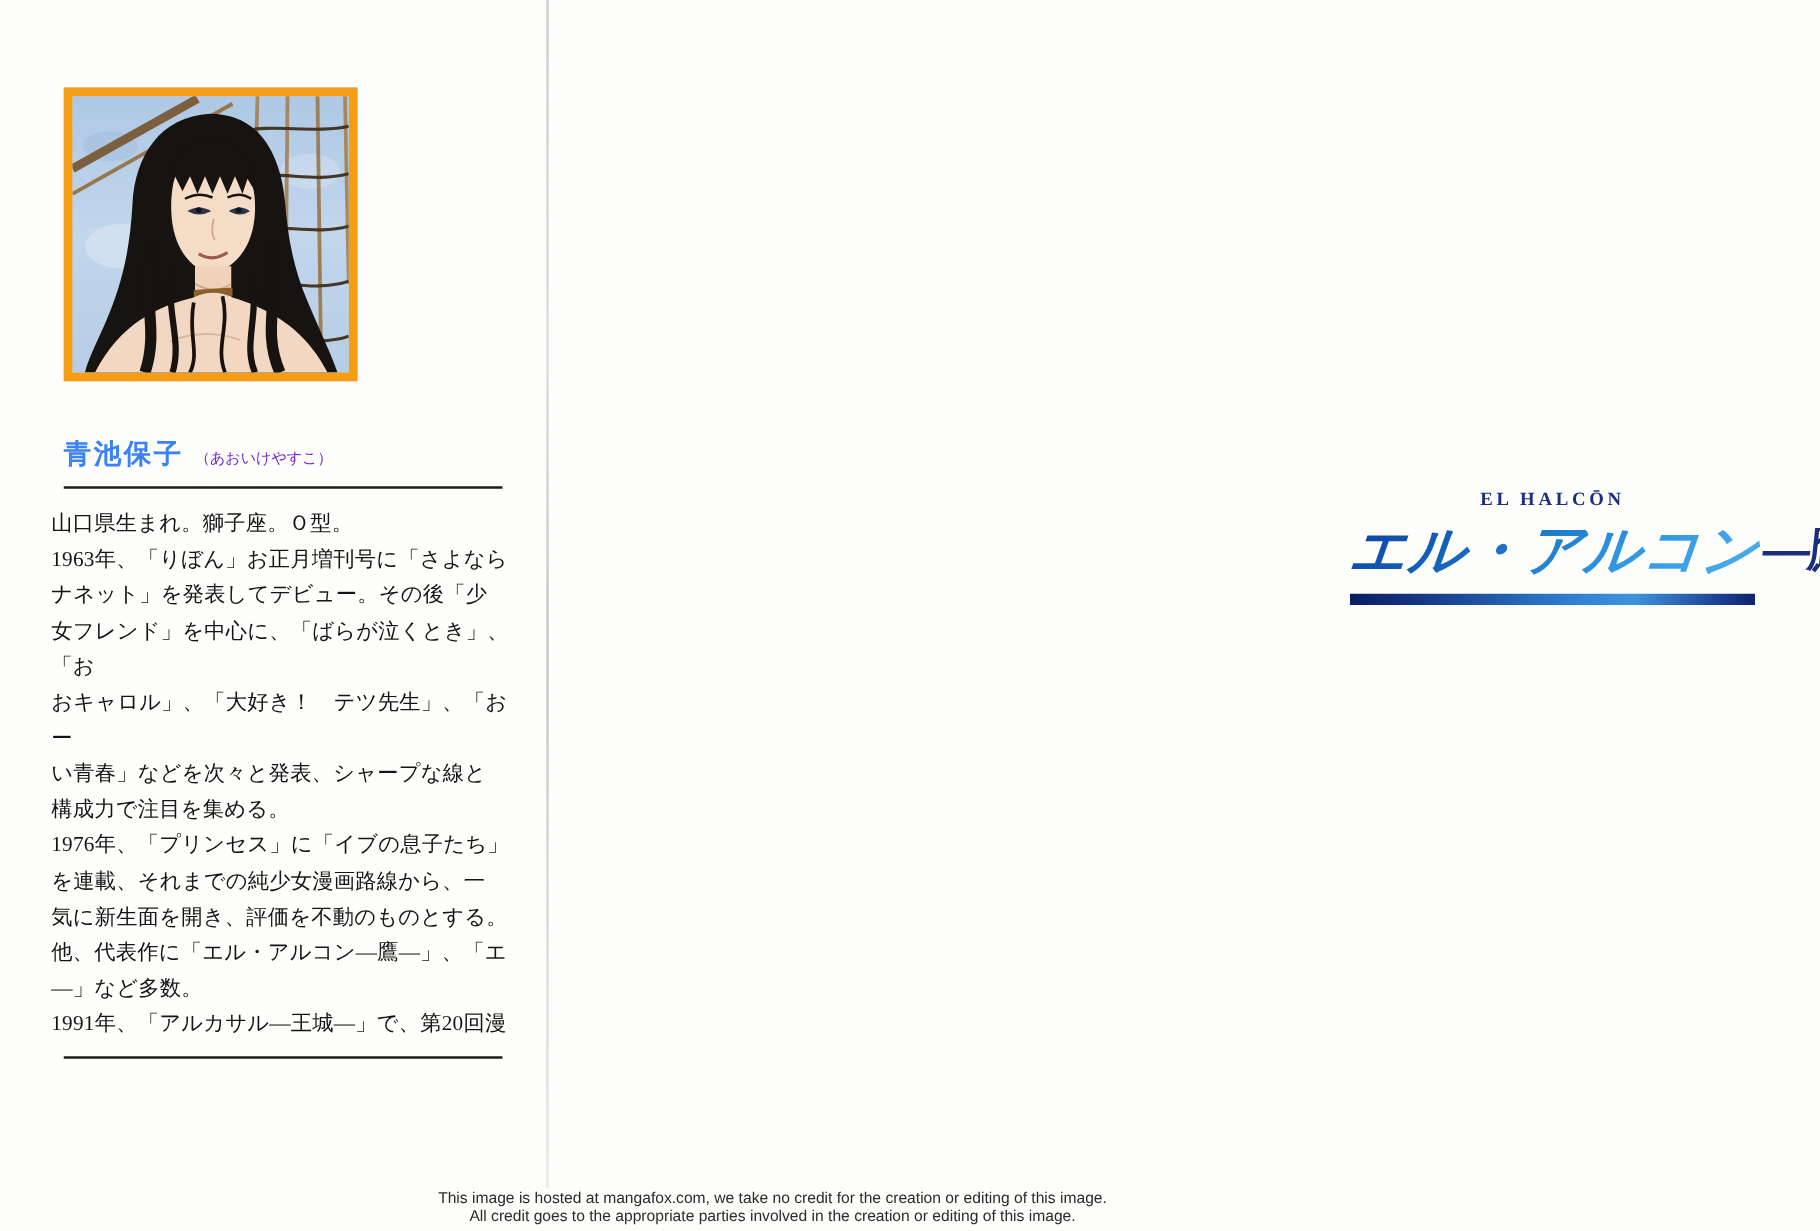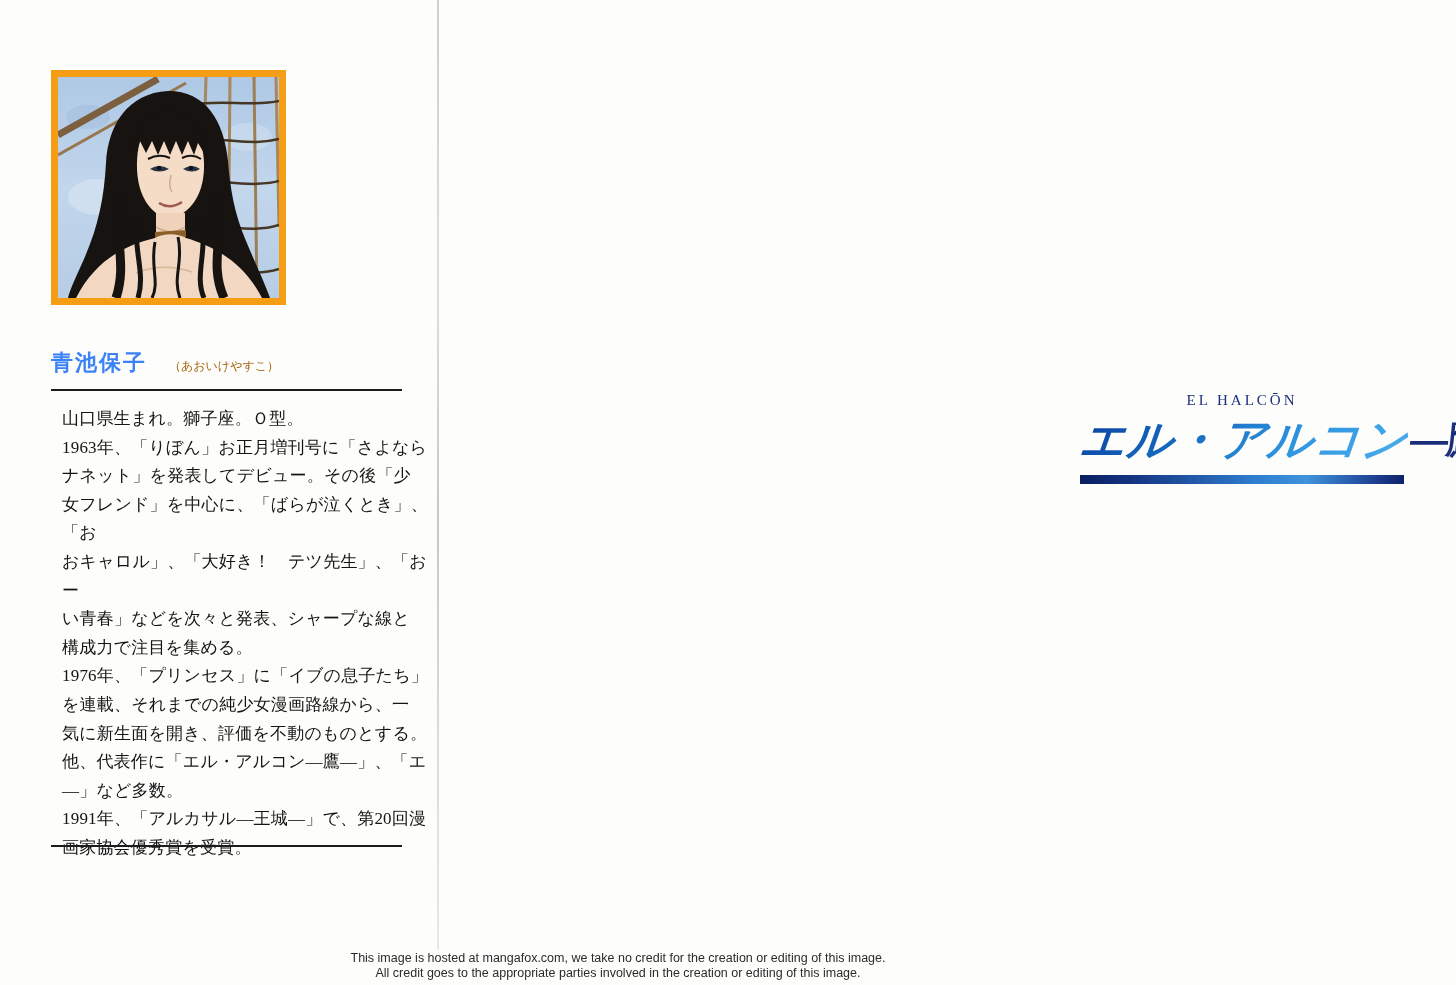--- a/index.html
+++ b/index.html
@@ -38,53 +38,53 @@
   .author-name {
     font-family: "Liberation Sans", sans-serif;
     font-weight: bold;
     font-size: 22px;
     letter-spacing: 2px;
     color: #3b82f6;
   }
   .author-kana {
     font-family: Liberation Mono, monospace;
     font-size: 12px;
-    color: #a16207;
-    margin-left: 22px;
+    color: #6d28d9;
+    margin-left: 9px;
   }
 
   .rule {
     position: absolute;
     left: 51px;
     width: 351px; height: 2px;
     background: #1c1c1c;
   }
   .rule-top { top: 389px; }
   .rule-bottom { top: 845px; }
 
   .bio {
     position: absolute;
-    left: 62px; top: 405px;
+    left: 41px; top: 405px;
     width: 366px;
     font-size: 17px;
     line-height: 28.6px;
     color: #141414;
     letter-spacing: 0.2px;
   }
 
   
   .logo-block {
     position: absolute;
     left: 1080px; top: 392px;
     width: 324px;
   }
   .logo-latin {
     text-align: center;
     font-family: "Liberation Serif", serif;
-    font-weight: normal;
+    font-weight: bold;
     font-size: 15px;
     letter-spacing: 3px;
     color: #1b2f7d;
   }
   .logo-row {
     display: flex;
     align-items: center;
     margin-top: 1px;
     transform: skewX(-6deg);
   }
@@ -199,21 +199,20 @@
   <div>女フレンド」を中心に、「ばらが泣くとき」、「お</div>
   <div>おキャロル」、「大好き！　テツ先生」、「おー</div>
   <div>い青春」などを次々と発表、シャープな線と</div>
   <div>構成力で注目を集める。</div>
   <div>1976年、「プリンセス」に「イブの息子たち」</div>
   <div>を連載、それまでの純少女漫画路線から、一</div>
   <div>気に新生面を開き、評価を不動のものとする。</div>
   <div>他、代表作に「エル・アルコン―鷹―」、「エ</div>
   <div>―」など多数。</div>
   <div>1991年、「アルカサル―王城―」で、第20回漫</div>
-  <div>画家協会優秀賞を受賞。</div>
 </div>
 
 <div class="rule rule-bottom"></div>
 
 <div class="logo-block">
   <div class="logo-latin">EL HALCŌN</div>
   <div class="logo-row">
     <span class="logo-jp">エル・アルコン</span>
     <span class="logo-suffix">―鷹―</span>
   </div>

